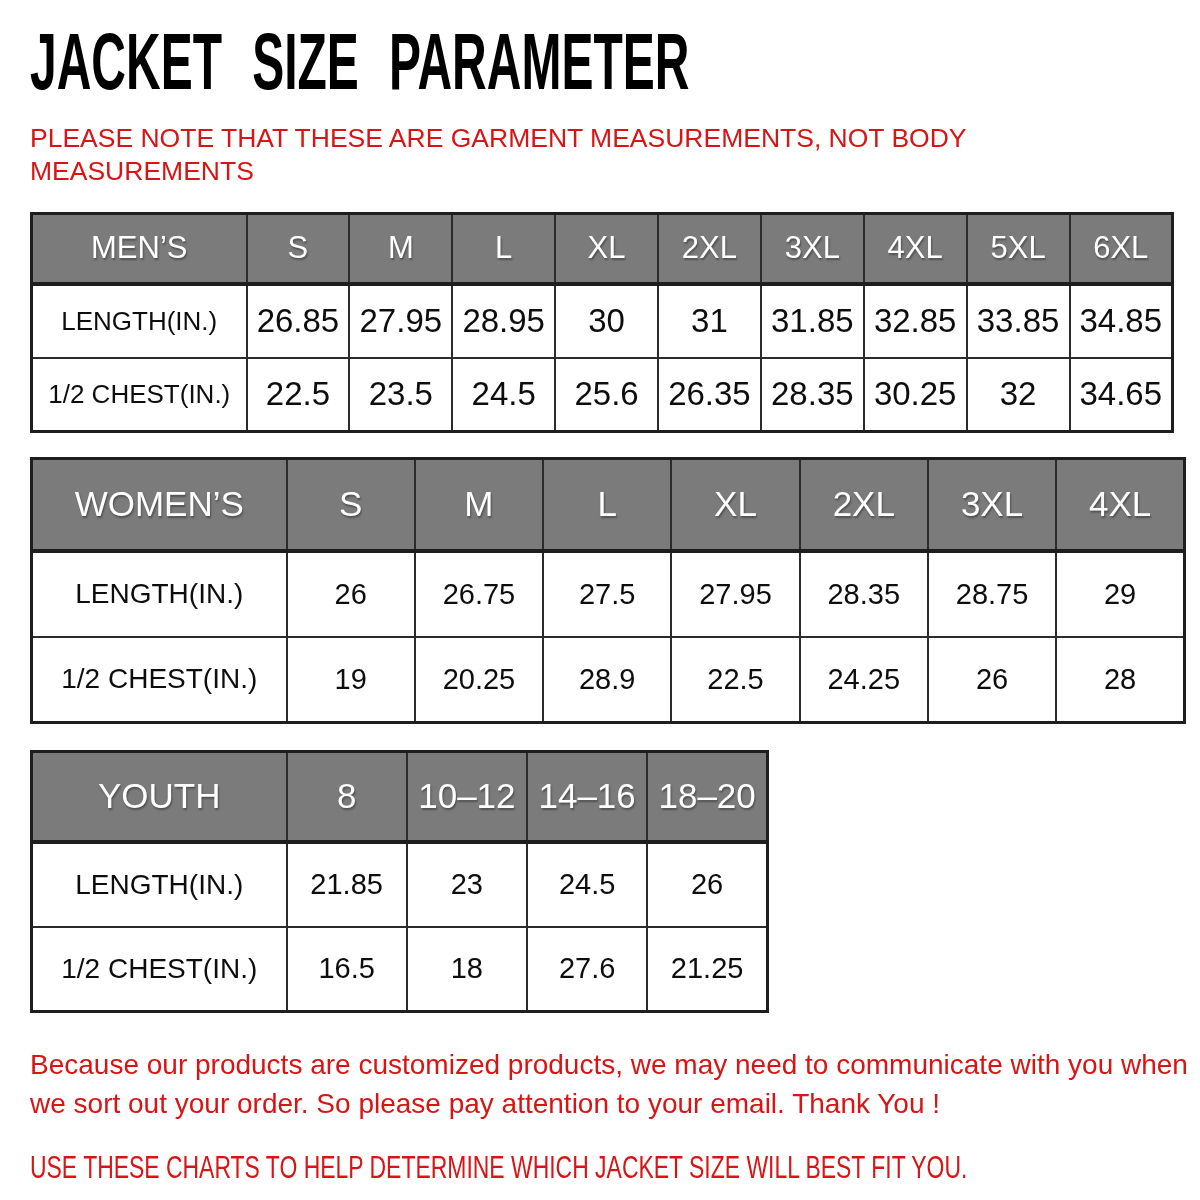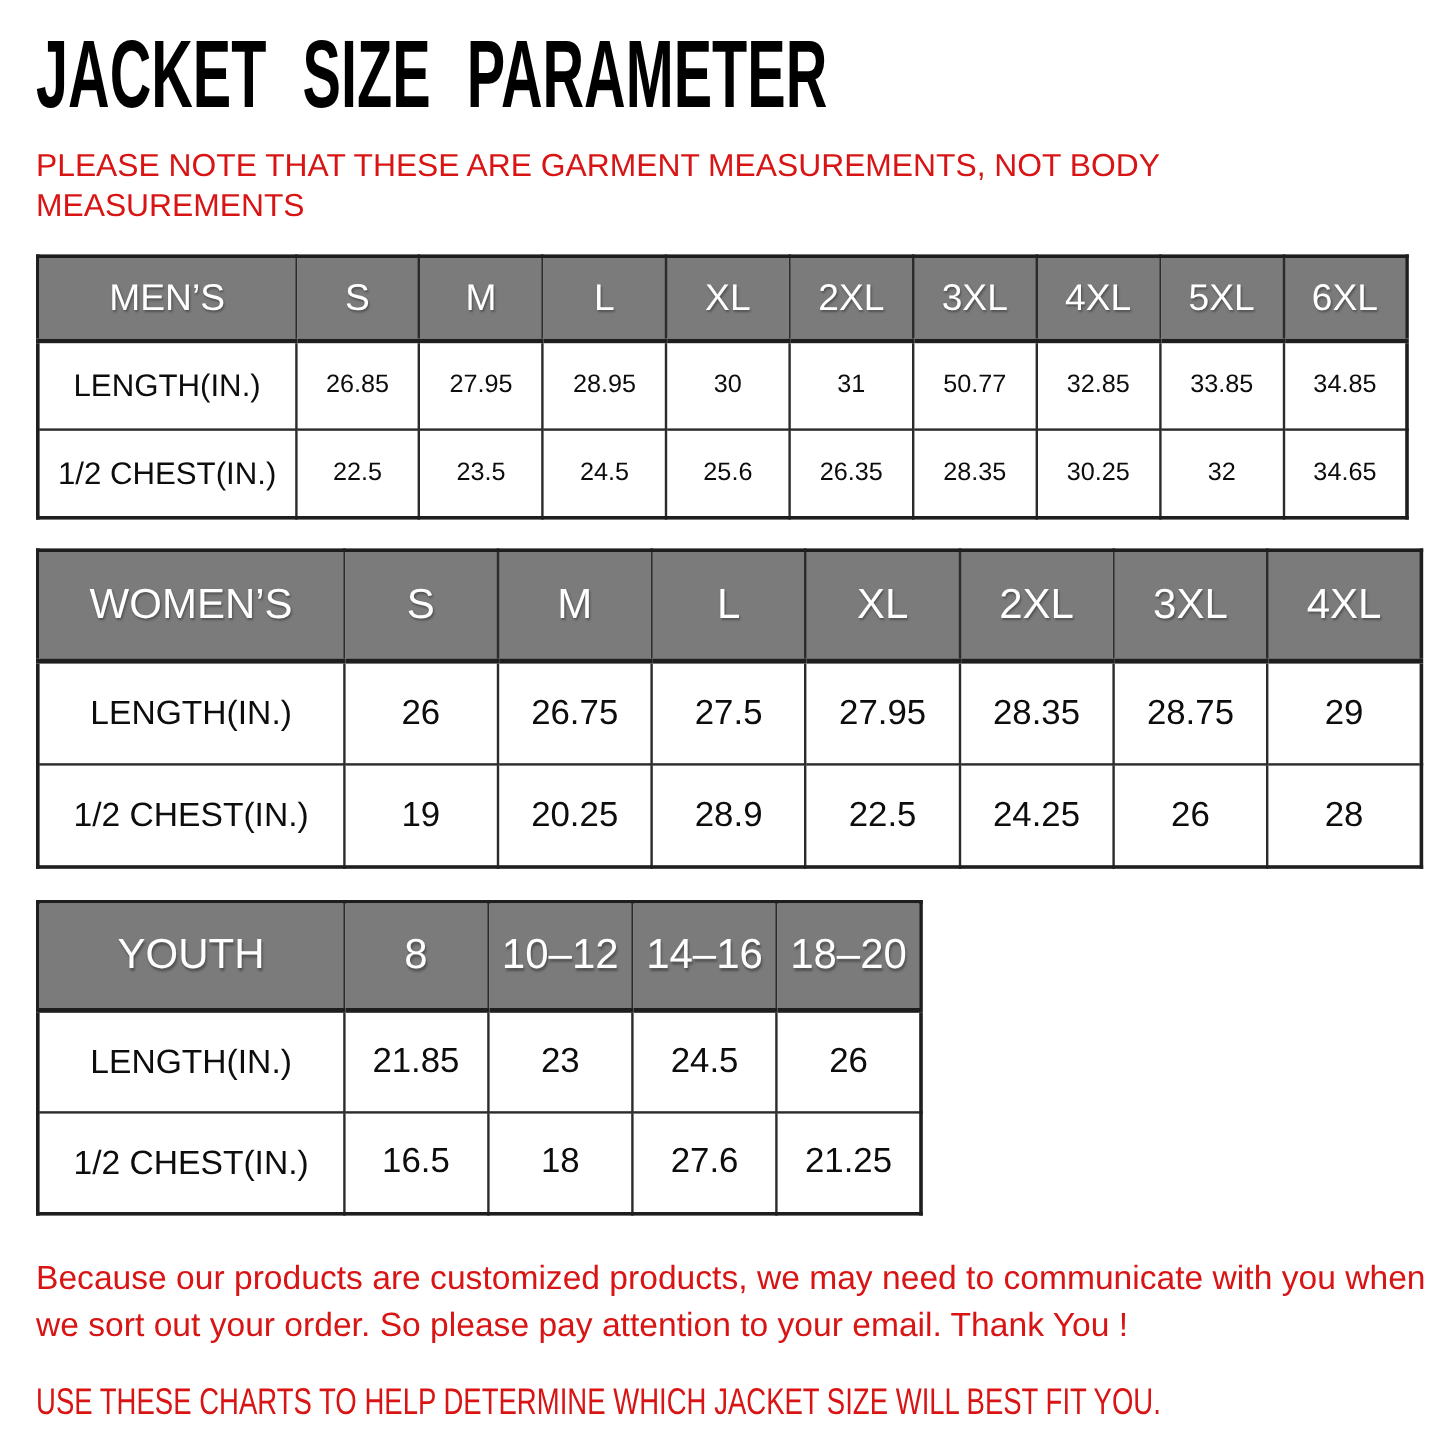--- a/index.html
+++ b/index.html
@@ -39,21 +39,21 @@
     background:#7b7b7b; color:#ffffff; font-weight:normal;
     border-bottom:4px solid #1e1e1e;
     text-shadow:1px 2px 2px rgba(0,0,0,0.35);
   }
   table.size-table tbody td { background:#ffffff; color:#0d0d0d; }
 
   
   table.mens { width:1144px; margin-bottom:24px; }
   table.mens col.label-col { width:215px; }
   table.mens thead th { height:70px; font-size:31px; }
-  table.mens tbody td { height:74px; font-size:21px; }
+  table.mens tbody td { height:74px; font-size:33px; }
   table.mens tbody td.row-label { font-size:26px; }
 
   
   table.womens { width:1156px; margin-bottom:26px; }
   table.womens col.label-col { width:255px; }
   table.womens thead th { height:92px; font-size:35px; }
   table.womens tbody td { height:86px; font-size:29px; }
   table.womens tbody td.row-label { font-size:28px; }
 
   
@@ -114,21 +114,21 @@
       </tr>
     </thead>
     <tbody>
       <tr>
         <td class="row-label">LENGTH(IN.)</td>
         <td>26.85</td>
         <td>27.95</td>
         <td>28.95</td>
         <td>30</td>
         <td>31</td>
-        <td>50.77</td>
+        <td>31.85</td>
         <td>32.85</td>
         <td>33.85</td>
         <td>34.85</td>
       </tr>
       <tr>
         <td class="row-label">1/2 CHEST(IN.)</td>
         <td>22.5</td>
         <td>23.5</td>
         <td>24.5</td>
         <td>25.6</td>

